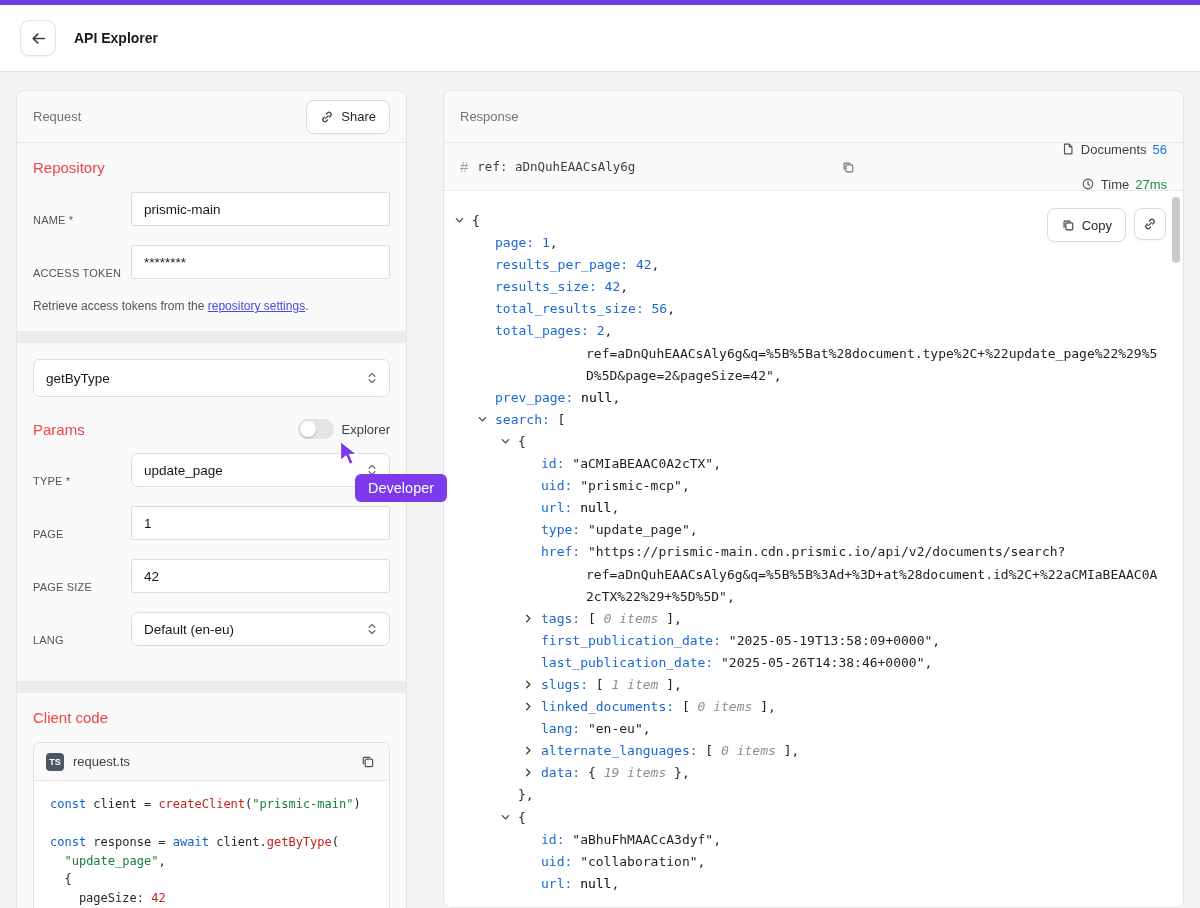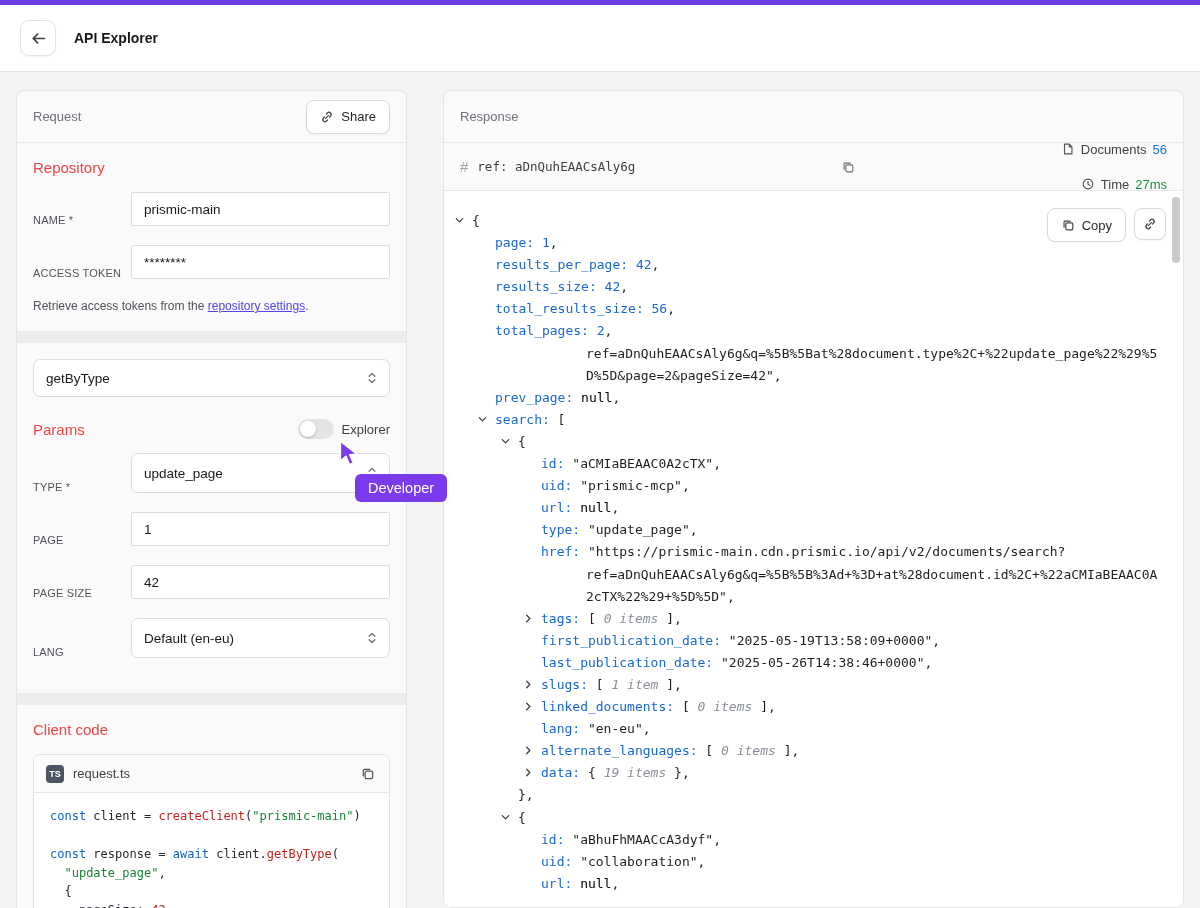--- a/index.html
+++ b/index.html
@@ -37,21 +37,21 @@
   .section { padding:16px; }
   .sec-title { font-size:15px; font-weight:400; color:#ef4444; margin:0 0 16px 0; }
   .field-row { display:flex; align-items:flex-end; margin-bottom:19px; }
   .flabel { width:98px; flex:none; font-size:11px; color:#52525b; letter-spacing:.2px; }
   .control { flex:1; min-width:0; }
   .txt {
     width:100%; height:34px; border:1px solid #dcdce1; border-radius:2px; background:#fff;
     padding:0 12px; font-size:13.5px; color:#18181b; font-family:inherit; outline:none;
   }
   .selectbox {
-    height:40px; border:1px solid #dcdce1; border-radius:7px; background:#fff;
+    height:34px; border:1px solid #dcdce1; border-radius:7px; background:#fff;
     display:flex; align-items:center; justify-content:space-between;
     padding:0 10px 0 12px; font-size:13.5px; color:#18181b; cursor:pointer;
   }
   .selectbox.big { height:38px; }
   .help { font-size:12px; color:#52525b; margin:10px 0 0 0; line-height:1.45; }
   .lnk { color:var(--link,#4f46e5); text-decoration:underline; cursor:pointer; }
   .band { height:12px; background:#ececef; }
   .params-head { display:flex; align-items:center; justify-content:space-between; margin:22px 0 14px 0; }
   .params-head .sec-title { margin:0; }
   .adv { display:flex; align-items:center; gap:8px; font-size:13px; color:#3f3f46; }

